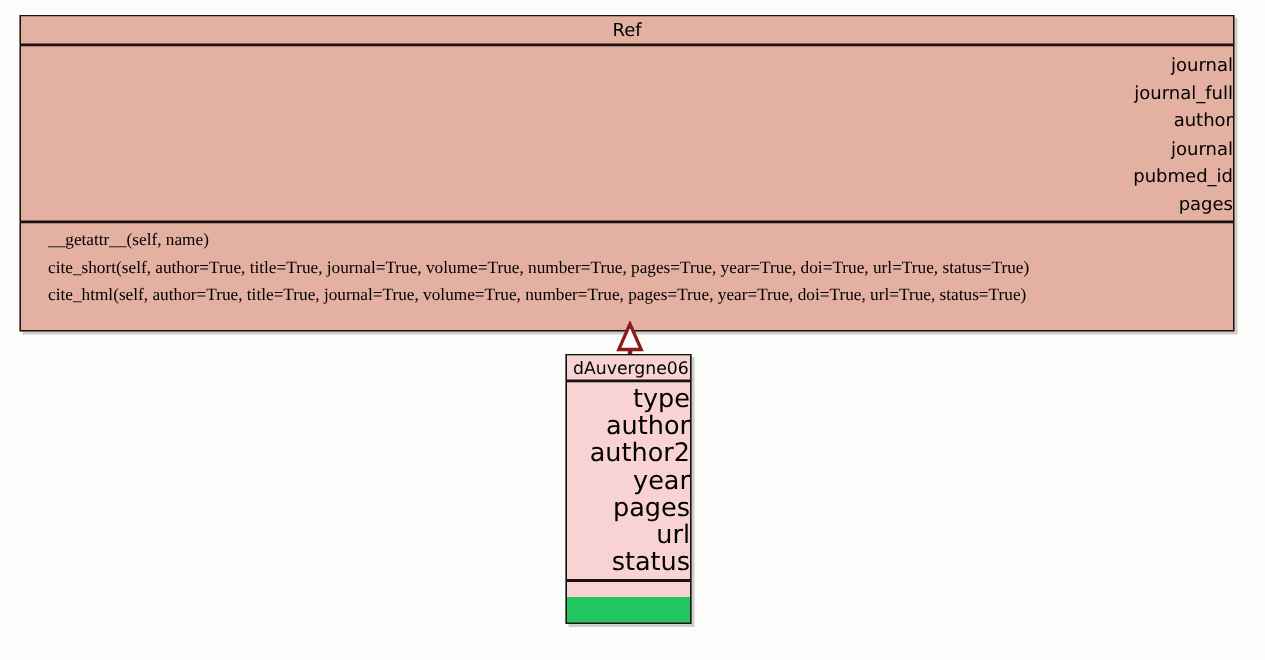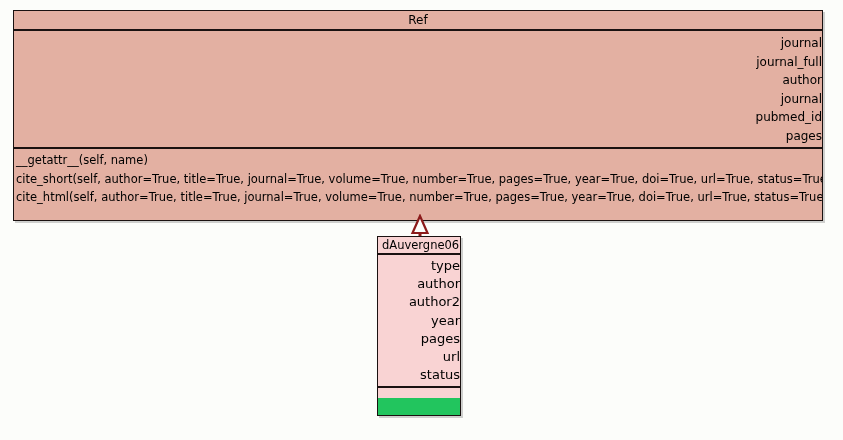--- a/index.html
+++ b/index.html
@@ -75,21 +75,22 @@
     line-height: 18.5px;
     padding-left: 5px;
   }
   #class-ref .methods-compartment {
     padding: 2px 0 2px 0;
     background: #e3b0a2;
   }
   #class-ref .methods-compartment .uml-row {
     font-size: 11.5px;
     line-height: 18.5px;
-    padding-left: 2px;
+    padding-left: 18px;
+    font-family: Liberation Serif, serif;
   }
 
   
   #class-dauvergne06 {
     left: 377px;
     top: 236px;
     width: 84px;
     height: 180px;
     background: #22c55e;
   }
@@ -99,21 +100,21 @@
     font-size: 11.5px;
     text-align: left;
     padding-left: 4px;
     background: #f9d3d3;
   }
   #class-dauvergne06 .attributes-compartment {
     padding: 2px 0 2px 0;
     background: #f9d3d3;
   }
   #class-dauvergne06 .attributes-compartment .uml-row {
-    font-size: 13px;
+    font-size: 17px;
     line-height: 18.2px;
     padding-left: 5px;
   }
   #class-dauvergne06 .methods-compartment {
     height: 10px;
     background: #f9d3d3;
   }
 
   
   #generalization-edge {

